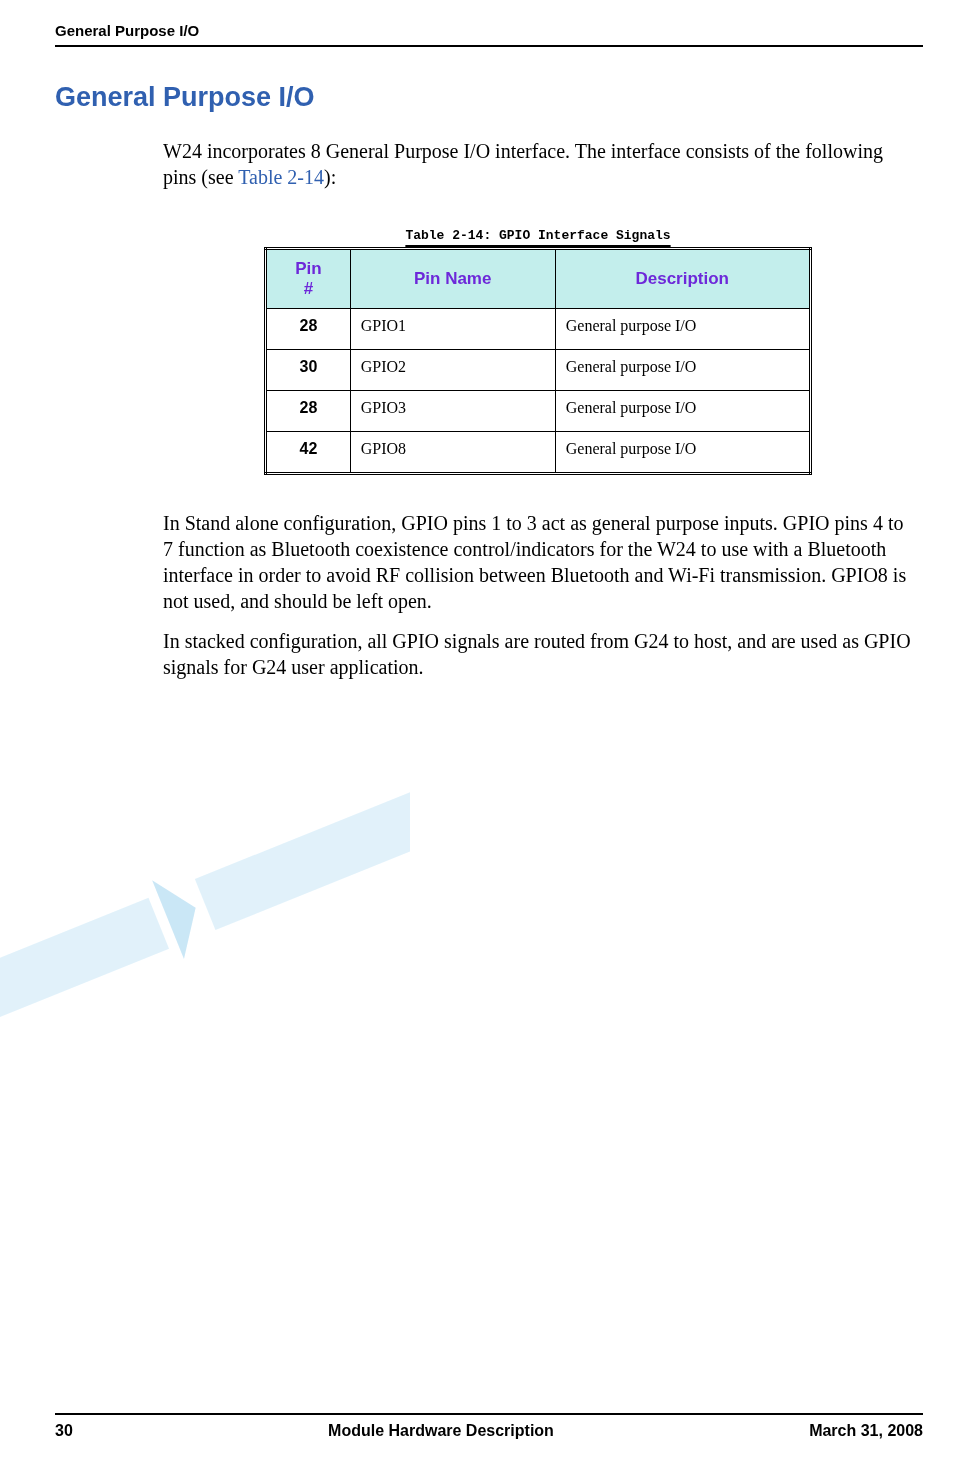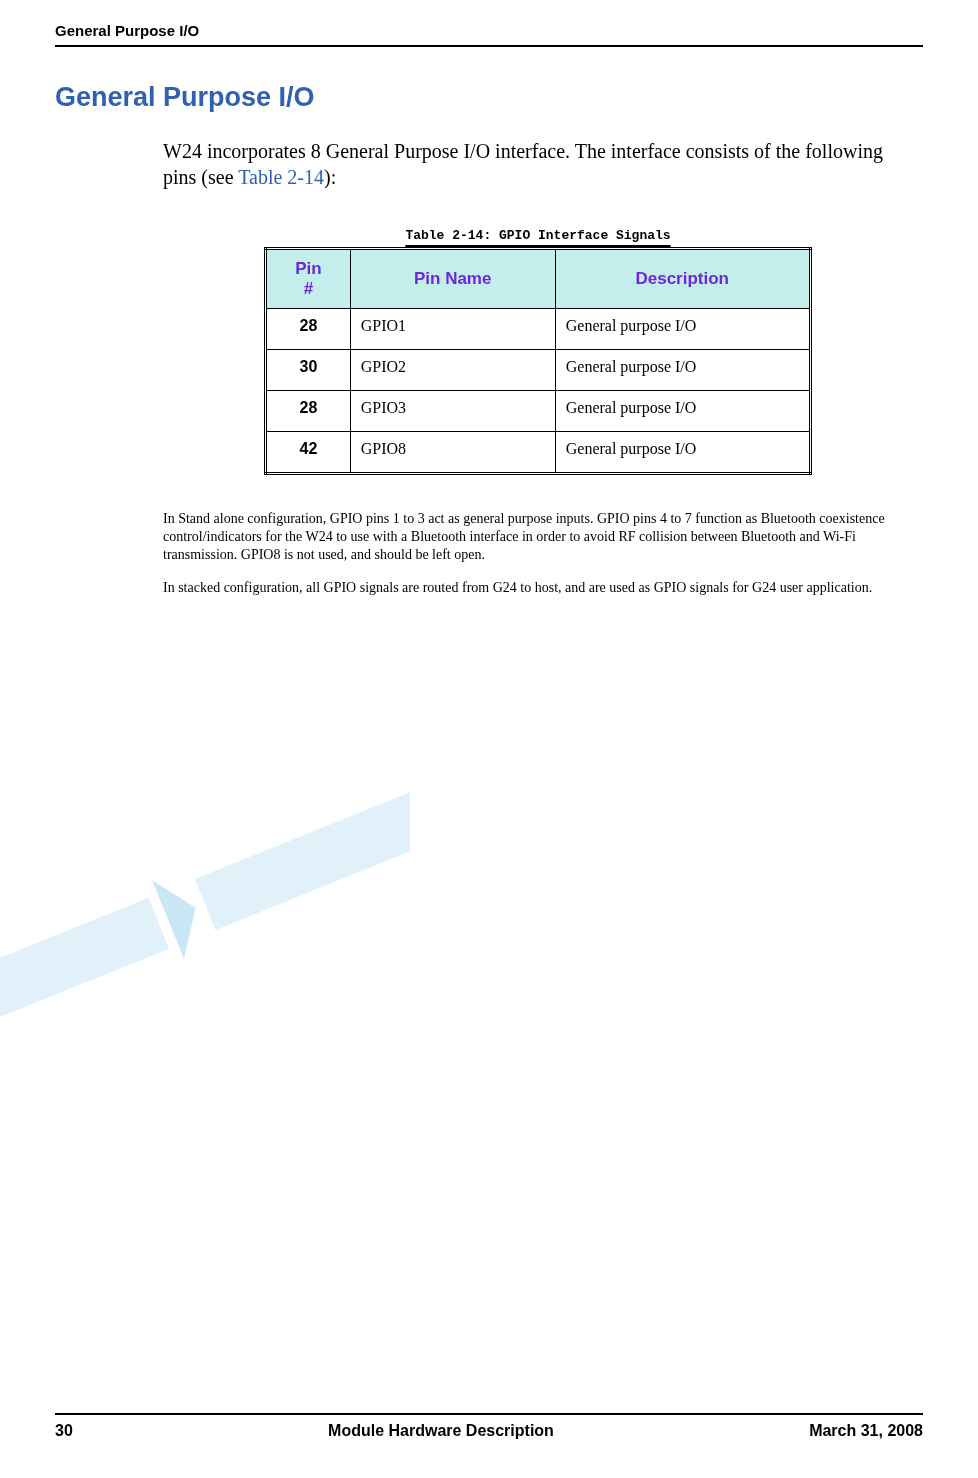--- a/index.html
+++ b/index.html
@@ -103,21 +103,21 @@
     .gpio-table .col-name {
       width: 205px;
     }
     .gpio-table .col-desc {
       width: 255px;
     }
     .gpio-table th.th-pin { width: 70px; }
     .gpio-table th.th-name { width: 205px; }
     .gpio-table th.th-desc { width: 255px; margin-left: 40px; }
     .body-para {
-      font-size: 14px;
+      font-size: 20px;
       line-height: 1.3;
       margin-bottom: 14px;
     }
     .italic {
       font-style: italic;
     }
     .footer {
       position: absolute;
       bottom: 38px;
       left: 55px;

